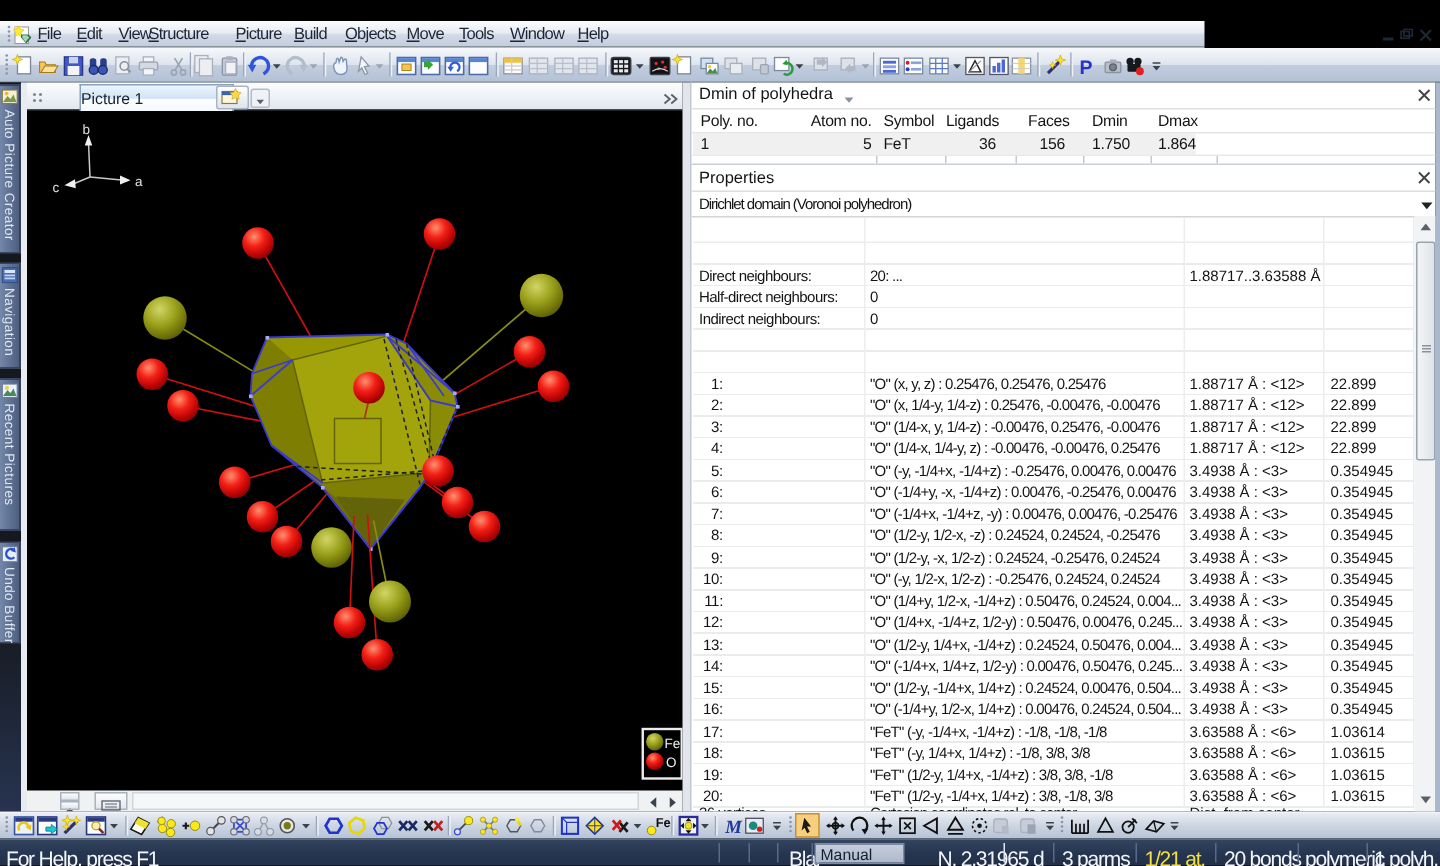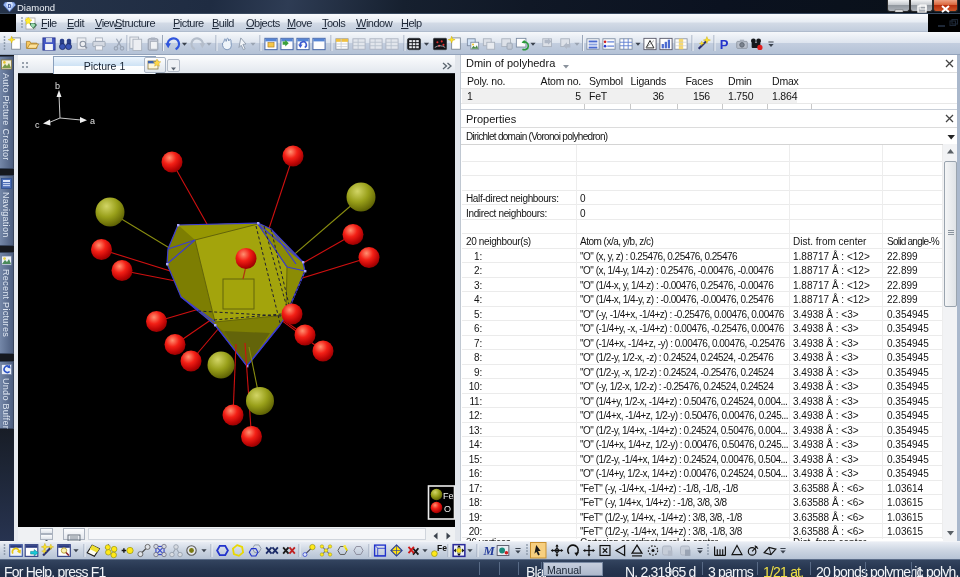--- a/index.html
+++ b/index.html
@@ -6,34 +6,34 @@
 #app{position:absolute;left:0;top:0;width:960px;height:577px;font-family:"Liberation Sans",sans-serif;}
 .abs{position:absolute;}
 
 #titlebar{position:absolute;left:0;top:0;width:960px;height:14px;background:linear-gradient(100deg,#26344a 0%,#1f2c42 22%,#2e3c54 30%,#16202f 42%,#101826 55%,#0b1220 75%,#091018 100%);border-bottom:1px solid #3a4a60;}
 #titlebar .ttext{position:absolute;left:17px;top:2px;color:#eef2f7;font-size:9.5px;}
 .wbtn{position:absolute;top:0;height:12px;border:1px solid #2a2a2a;border-top:none;border-radius:0 0 3px 3px;}
 #btnmin{left:887px;width:23px;background:linear-gradient(#f2f3f4 0%,#c2c6cb 45%,#92989f 50%,#aeb3ba 100%);}
 #btnmax{left:910px;width:23px;background:linear-gradient(#f2f3f4 0%,#c2c6cb 45%,#92989f 50%,#aeb3ba 100%);}
 #btncls{left:933px;width:25px;background:linear-gradient(#eda183 0%,#d9643a 45%,#b72f0e 50%,#cd5527 100%);}
 
-#menubar{position:absolute;left:0;top:14px;width:912px;height:18px;background:linear-gradient(#fafbfd 0%,#e8edf4 45%,#d2dae6 55%,#c2cddd 100%);border-bottom:1px solid #b0bccd;margin-left:16px;}
+#menubar{position:absolute;left:0;top:14px;width:803px;height:18px;background:linear-gradient(#fafbfd 0%,#e8edf4 45%,#d2dae6 55%,#c2cddd 100%);border-bottom:1px solid #b0bccd;}
 .mi{position:absolute;top:3px;font-size:11px;letter-spacing:-0.5px;color:#1c2636;}
 .mi u{text-decoration:underline;}
 
 #toolbar1{position:absolute;left:0;top:32px;width:960px;height:23px;background:linear-gradient(#f6f8fb 0%,#dde4ee 50%,#c3cedf 51%,#b4c2d6 100%);border-bottom:1px solid #93a3bb;}
 #toolbar2{position:absolute;left:0;top:541px;width:960px;height:18px;background:linear-gradient(#e9edf4 0%,#ccd5e2 50%,#b6c3d5 100%);border-top:1px solid #f2f4f8;}
 
 #sidebar{position:absolute;left:0;top:55px;width:14px;height:486px;background:linear-gradient(#15181e 0%,#15181e 72%,#1d2535 85%,#273350 100%);}
 #sidestrip{position:absolute;left:14px;top:55px;width:4px;height:486px;background:#e8ebf0;}
 .vtab{position:absolute;left:0;width:14px;background:linear-gradient(90deg,#7487a8,#4c5d7e);border:1px solid #39465e;border-left:none;color:#dfe7f3;}
 .vtab .vtxt{position:absolute;left:1px;font-size:9px;white-space:nowrap;writing-mode:vertical-rl;letter-spacing:0.3px;}
 .vtab .vicon{position:absolute;left:1px;top:2px;width:11px;height:11px;}
 #tabbar{position:absolute;left:18px;top:55px;width:437px;height:19px;background:linear-gradient(#fcfdfe,#e2e7ee);border-bottom:1px solid #1e2126;}
-#tab1{position:absolute;left:35px;top:1px;width:103px;height:18px;background:linear-gradient(#eef6fd,#cfe3f5 50%,#fdfefe 55%,#f4f9fd);border:1px solid #8aa0bc;border-bottom:none;font-size:10.5px;color:#152030;text-align:center;padding-top:3px;}
+#tab1{position:absolute;left:35px;top:1px;width:103px;height:18px;background:linear-gradient(#eef6fd,#cfe3f5 50%,#fdfefe 55%,#f4f9fd);border:1px solid #8aa0bc;border-bottom:none;font-size:10.5px;color:#152030;text-align:left;padding-top:3px;}
 #hscroll{position:absolute;left:18px;top:527px;width:437px;height:14px;background:#eff1f3;}
 #splitter{position:absolute;left:455px;top:55px;width:5px;height:486px;background:#e2e6ec;}
 #panel{position:absolute;left:460px;top:55px;width:497px;height:486px;background:#fff;border-left:1px solid #c0c8d2;overflow:hidden;}
 #rightedge{position:absolute;left:957px;top:55px;width:3px;height:486px;background:#aab8cc;}
 
 #statusbar{position:absolute;left:0;top:559px;width:960px;height:18px;background:linear-gradient(#33445f,#273650 50%,#22304a 100%);border-top:1px solid #5a6c88;}
 .st{position:absolute;top:4px;font-size:14px;letter-spacing:-0.8px;color:#f2f5f9;}
 .stsep{position:absolute;top:2px;width:1px;height:13px;background:#586a86;}
 
 .pt{position:absolute;font-size:10.5px;color:#141414;white-space:nowrap;letter-spacing:-0.4px;}
@@ -43,38 +43,20 @@
 .pr{position:absolute;left:0;width:497px;height:14px;font-size:10px;letter-spacing:-0.2px;color:#141414;white-space:nowrap;}
 .pr .n{position:absolute;left:0;width:21px;text-align:right;letter-spacing:-0.2px;}
 .pr .l{position:absolute;left:5px;letter-spacing:-0.35px;}
 .pr .v{position:absolute;left:119px;letter-spacing:-0.5px;}
 .pr .d{position:absolute;left:332px;letter-spacing:0;}
 .pr .s{position:absolute;left:426px;letter-spacing:0;}
 .xbtn{position:absolute;width:9px;height:9px;}
 </style></head>
 <body>
 <div id="app">
-  <div id="titlebar">
-    <svg class="abs" style="left:3px;top:2px" width="13" height="10" viewBox="0 0 13 10">
-      <polygon points="2,0 11,0 13,3 6.5,10 0,3" fill="#8fb0ee" stroke="#2a3f7a" stroke-width="0.6"></polygon>
-      <polygon points="4,0 9,0 10,3 6.5,9 3,3" fill="#cfe0fb"></polygon>
-      <text x="6.5" y="5.6" font-size="5" fill="#27408f" text-anchor="middle" font-weight="bold">D</text>
-    </svg>
-    <div class="ttext">Diamond</div>
-    <div class="wbtn" id="btnmin"><svg width="21" height="10">
-          <rect x="7" y="6" width="8" height="2" fill="#fff" stroke="#555" stroke-width="0.5"></rect>
-        </svg></div>
-    <div class="wbtn" id="btnmax"><svg width="21" height="10">
-          <rect x="7" y="2" width="8" height="6" fill="none" stroke="#fff" stroke-width="1.4"></rect>
-          <rect x="9" y="1" width="6" height="4" fill="none" stroke="#fff" stroke-width="1"></rect>
-        </svg></div>
-    <div class="wbtn" id="btncls"><svg width="23" height="10">
-          <path d="M8 2 L15 8 M15 2 L8 8" stroke="#fff" stroke-width="2"></path>
-        </svg></div>
-  </div>
   <div id="menubar">
     <svg class="abs" style="left:4px;top:2px" width="6" height="14">
         <circle cx="2" cy="2" r="0.9" fill="#8a97a8"></circle>
         <circle cx="2" cy="5" r="0.9" fill="#8a97a8"></circle>
         <circle cx="2" cy="8" r="0.9" fill="#8a97a8"></circle>
         <circle cx="2" cy="11" r="0.9" fill="#8a97a8"></circle>
       </svg>
     <svg class="abs" style="left:9px;top:3px" width="12" height="13" viewBox="0 0 12 13">
       <rect x="1" y="1" width="9" height="11" fill="#fefefe" stroke="#9a9a9a" stroke-width="0.7"></rect>
       <polygon points="1,1 6,1 1,6" fill="#ffe95e"></polygon>
@@ -604,33 +586,32 @@
         <polygon points="0.5,1 8,1 4.2,5.5" fill="#222"></polygon>
       </svg>
     <div class="abs" style="left:0;top:89px;width:497px;height:1px;background:#d4d4d4"></div>
 
     <div class="abs" style="left:1px;top:106px;width:480px;height:378px;background:repeating-linear-gradient(#ebebeb 0px,#ebebeb 1px,transparent 1px,transparent 14.48px)"></div>
     <div class="gridv" style="left:115px;top:90px;height:394px"></div>
     <div class="gridv" style="left:328px;top:90px;height:394px"></div>
     <div class="gridv" style="left:421px;top:90px;height:394px"></div>
     <div class="gridv" style="left:481px;top:90px;height:394px"></div>
 
+    <div class="pr" style="top:123.5px">
+        <span class="l">Direct neighbours:</span>
+        <span class="v">20: ...</span>
+        <span class="d">1.88717..3.63588 Å</span>
+      </div>
     <div class="pr" style="top:138px">
         <span class="l">Half-direct neighbours:</span>
         <span class="v">0</span>
       </div>
     <div class="pr" style="top:152.5px">
         <span class="l">Indirect neighbours:</span>
         <span class="v">0</span>
-      </div>
-    <div class="pr" style="top:181px">
-        <span class="l">20 neighbour(s)</span>
-        <span class="v">Atom (x/a, y/b, z/c)</span>
-        <span class="d">Dist. from center</span>
-        <span class="s" style="letter-spacing:-0.75px">Solid angle-%</span>
       </div>
     <div class="pr" style="top:195.5px">
         <span class="n">1:</span>
         <span class="v">"O" (x, y, z) : 0.25476, 0.25476, 0.25476</span>
         <span class="d">1.88717 Å : &lt;12&gt;</span>
         <span class="s">22.899</span>
       </div>
     <div class="pr" style="top:210px">
         <span class="n">2:</span>
         <span class="v">"O" (x, 1/4-y, 1/4-z) : 0.25476, -0.00476, -0.00476</span>

